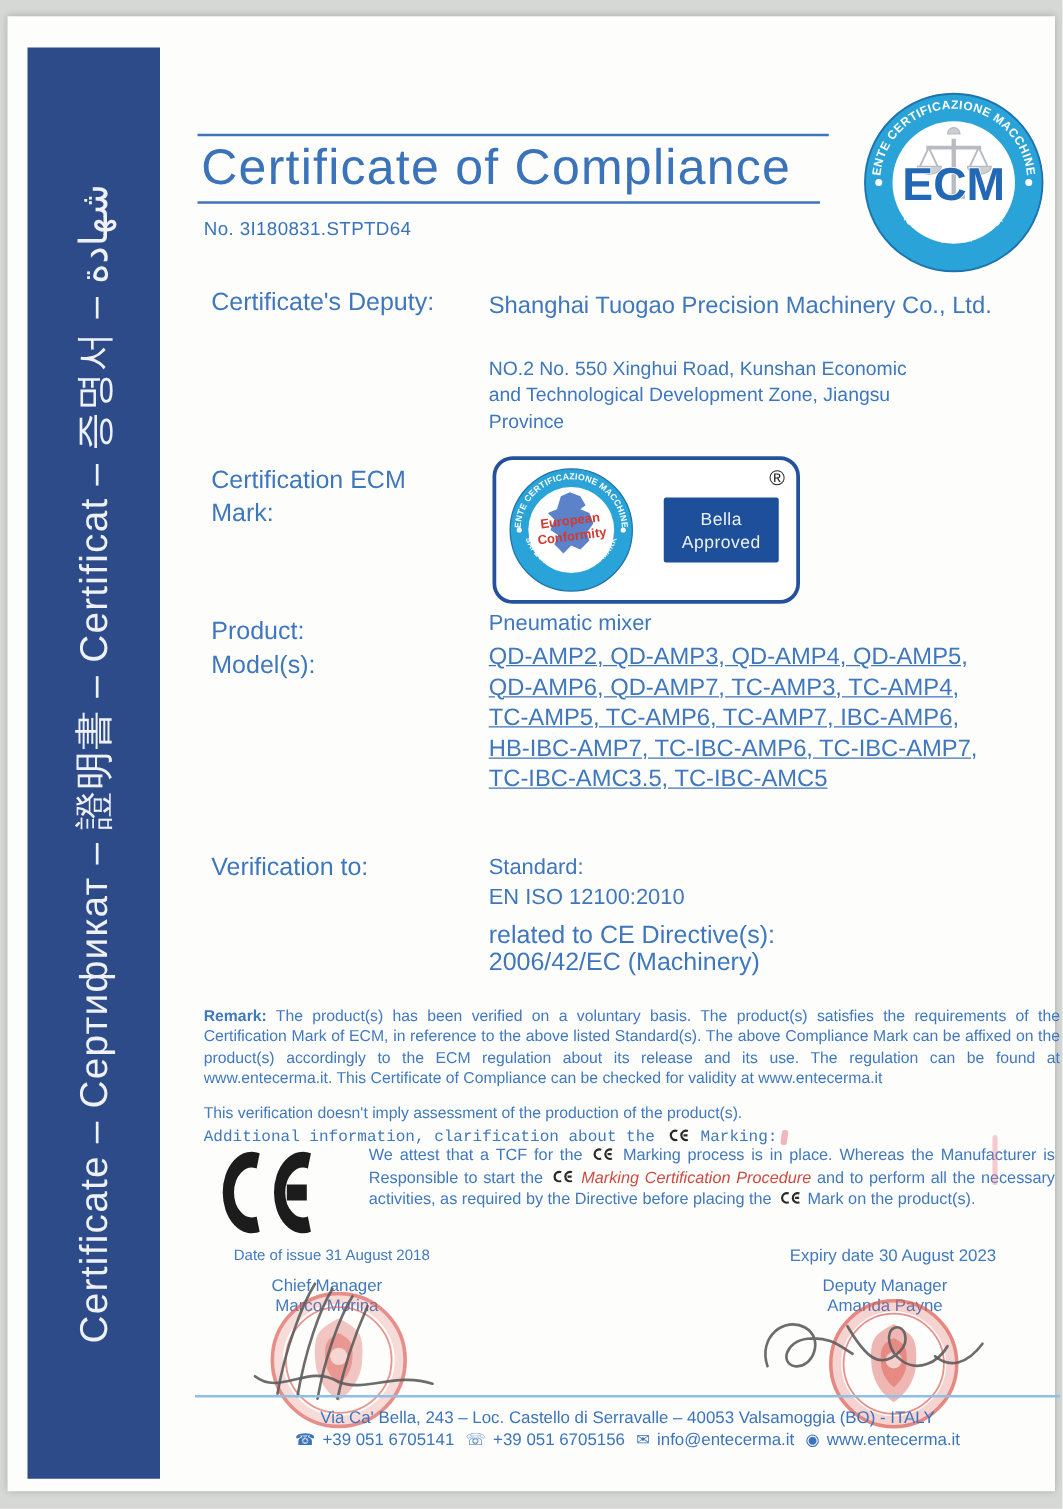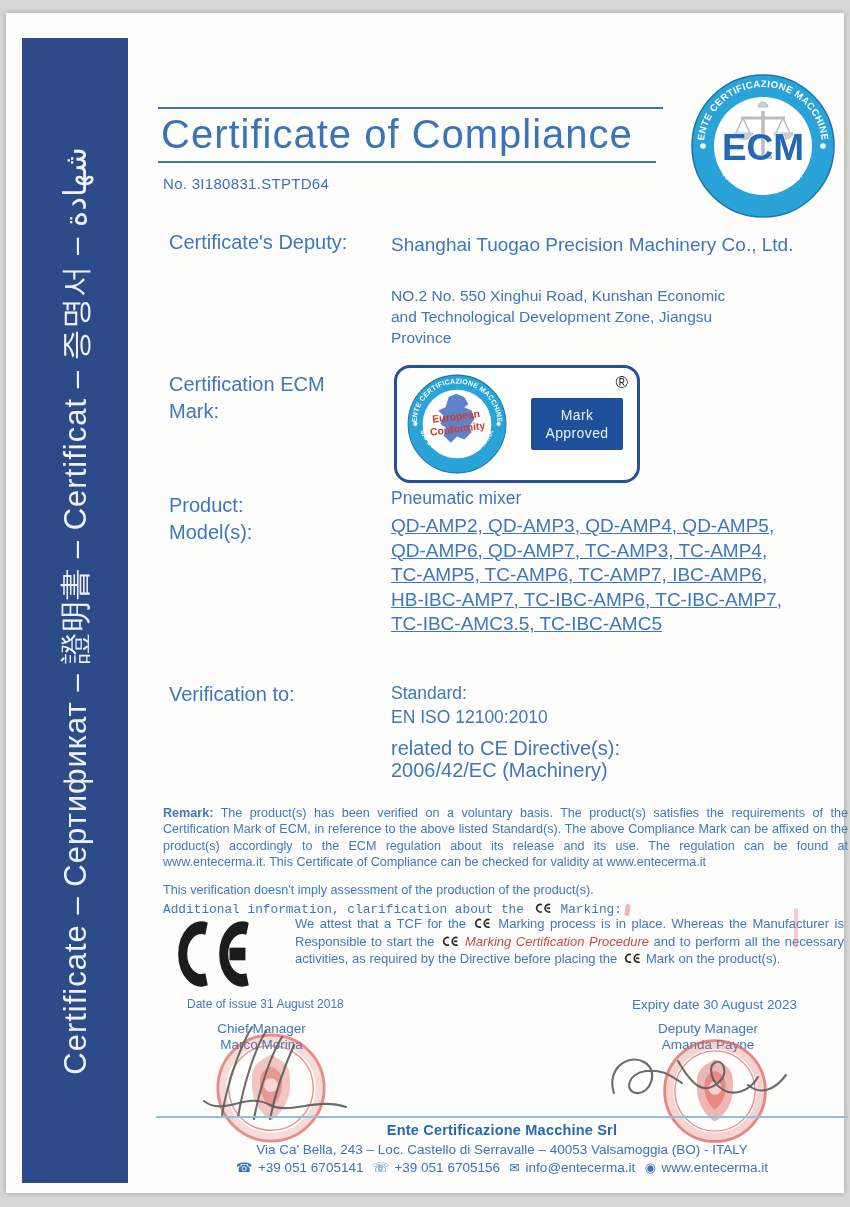--- a/index.html
+++ b/index.html
@@ -145,21 +145,21 @@
       <text font-size="6.2" font-weight="bold" fill="#ffffff" letter-spacing="0.2">
         <textPath href="#arcB2" startOffset="50%" text-anchor="middle">SAFETY COMPLIANCE MARK</textPath>
       </text>
       <path d="M42,24 L49,21 L57,24 L61,31 L57,34 L64,37 L67,45 L62,52 L64,58 L57,65 L50,62 L44,68 L37,61 L40,54 L34,50 L37,42 L32,37 L39,34 Z" fill="#4a74c4" opacity="0.9"></path>
       <g transform="rotate(-7 50 50)">
         <text x="50" y="46" font-size="10" font-weight="bold" fill="#cf3a31" text-anchor="middle">European</text>
         <text x="50" y="58" font-size="10" font-weight="bold" fill="#cf3a31" text-anchor="middle">Conformity</text>
       </g>
     </svg>
     <div class="type-box">
-      <span>Mark</span>
+      <span>Bella</span>
       <span>Approved</span>
     </div>
     <span class="registered">®</span>
   </div>
 
   <div class="lbl" style="top:479px;">Product:</div>
   <div class="lbl" style="top:506px;">Model(s):</div>
   <div class="val product-val">Pneumatic mixer</div>
   <div class="val models">
     <div>QD-AMP2, QD-AMP3, QD-AMP4, QD-AMP5,</div>
@@ -264,21 +264,20 @@
     <path d="M12,84 C32,100 54,74 78,88 C98,98 124,80 154,90"></path>
   </svg>
   <svg class="sig sig-right" viewBox="0 0 195 95">
     <path d="M10,58 C2,34 24,18 40,27 C56,36 46,60 32,58 C20,56 24,38 42,36 C60,34 68,42 78,48"></path>
     <path d="M74,26 C88,50 100,62 116,46 C124,38 120,25 112,27 C104,30 106,46 118,54 C130,62 146,56 154,42"></path>
     <path d="M144,50 C156,60 170,56 182,40"></path>
   </svg>
 
   <div class="footer-line"></div>
   <div class="footer">
-    <div class="company">Ente Certificazione Macchine Srl</div>
     <div class="addr">Via Ca' Bella, 243 – Loc. Castello di Serravalle – 40053 Valsamoggia (BO) - ITALY</div>
     <div class="contact">
       <span><span class="icon">☎</span> <span>+39 051 6705141</span></span>
       <span><span class="icon">☏</span> <span>+39 051 6705156</span></span>
       <span><span class="icon">✉</span> <span>info@entecerma.it</span></span>
       <span><span class="icon">◉</span> <span>www.entecerma.it</span></span>
     </div>
   </div>
 
 </div>

